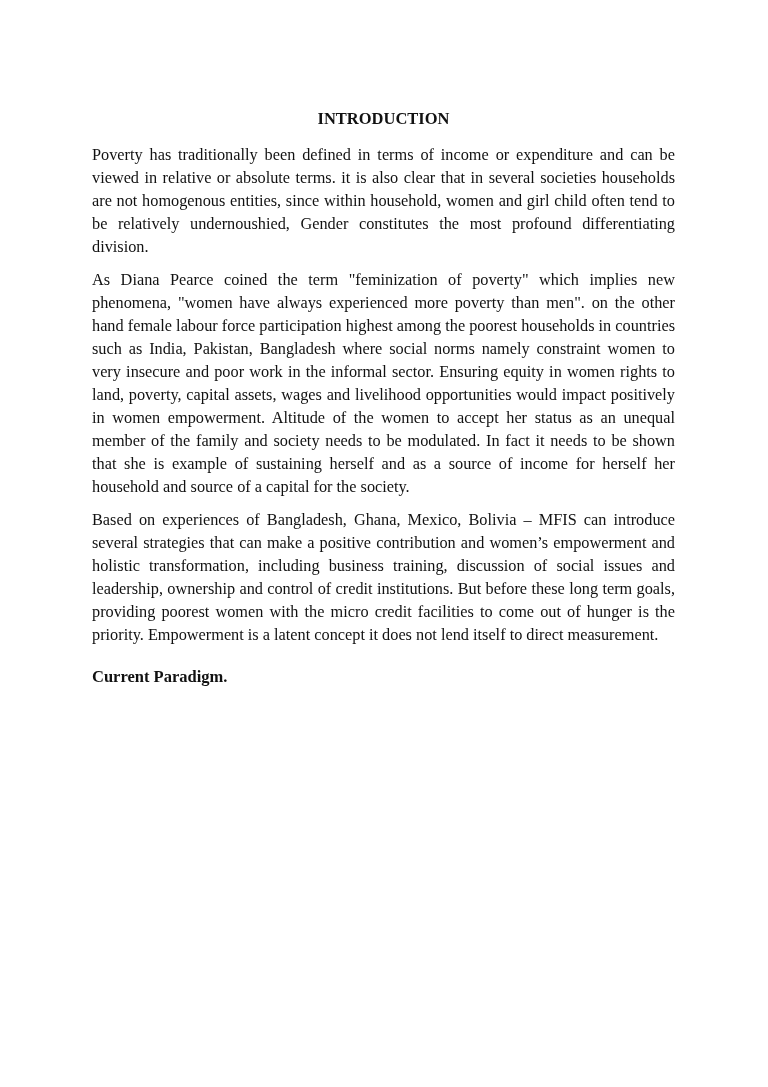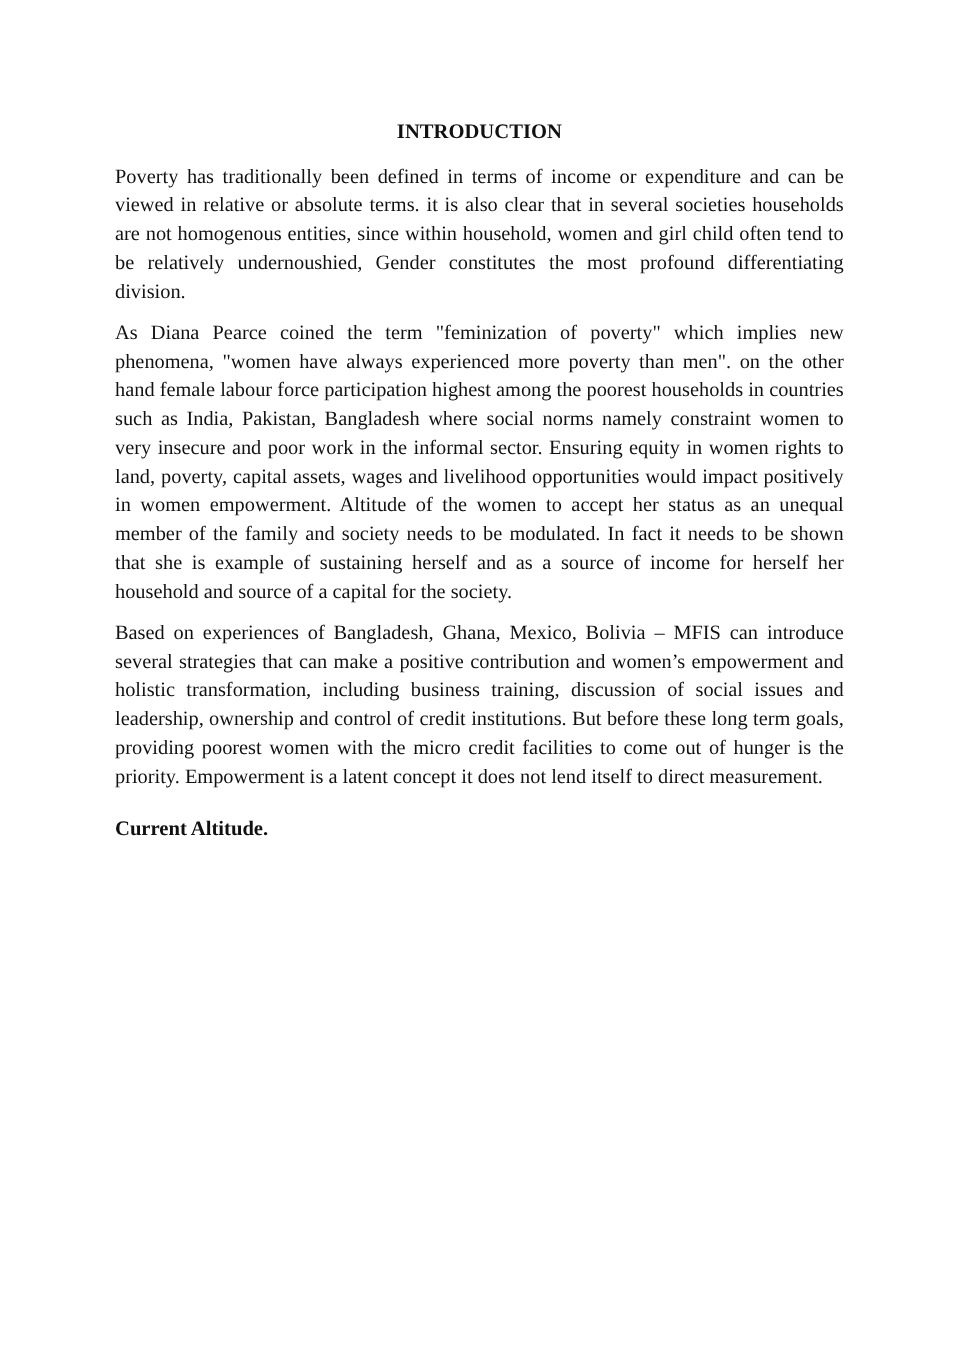--- a/index.html
+++ b/index.html
@@ -11,21 +11,21 @@
       width: 768px;
       height: 1087px;
       position: relative;
       overflow: hidden;
       font-family: "Liberation Serif", "DejaVu Serif", serif;
       color: #111111;
     }
     .page {
       position: absolute;
       left: 92px;
-      top: 93px;
+      top: 107px;
       width: 583px;
     }
     .heading-center {
       text-align: center;
       font-weight: bold;
       font-size: 16.5px;
       line-height: 24px;
       margin: 0 0 12px 0;
     }
     .para {
@@ -44,14 +44,14 @@
     .h-cur { margin-top: 19px; }
   </style>
 </head>
 <body>
 
 <div class="page">
   <h1 class="heading-center">INTRODUCTION</h1>
   <p class="para">Poverty has traditionally been defined in terms of income or expenditure and can be viewed in relative or absolute terms. it is also clear that in several societies households are not homogenous entities, since within household, women and girl child often tend to be relatively undernoushied, Gender constitutes the most profound differentiating division.</p>
   <p class="para">As Diana Pearce coined the term "feminization of poverty" which implies new phenomena, "women have always experienced more poverty than men". on the other hand female labour force participation highest among the poorest households in countries such as India, Pakistan, Bangladesh where social norms namely constraint women to very insecure and poor work in the informal sector. Ensuring equity in women rights to land, poverty, capital assets, wages and livelihood opportunities would impact positively in women empowerment. Altitude of the women to accept her status as an unequal member of the family and society needs to be modulated. In fact it needs to be shown that she is example of sustaining herself and as a source of income for herself her household and source of a capital for the society.</p>
   <p class="para">Based on experiences of Bangladesh, Ghana, Mexico, Bolivia – MFIS can introduce several strategies that can make a positive contribution and women’s empowerment and holistic transformation, including business training, discussion of social issues and leadership, ownership and control of credit institutions. But before these long term goals, providing poorest women with the micro credit facilities to come out of hunger is the priority. Empowerment is a latent concept it does not lend itself to direct measurement.</p>
-  <h3 class="heading-left h-cur">Current Altitude.</h3>
+  <h3 class="heading-left h-cur">Current Paradigm.</h3>
 </div>
 
 </body></html>

